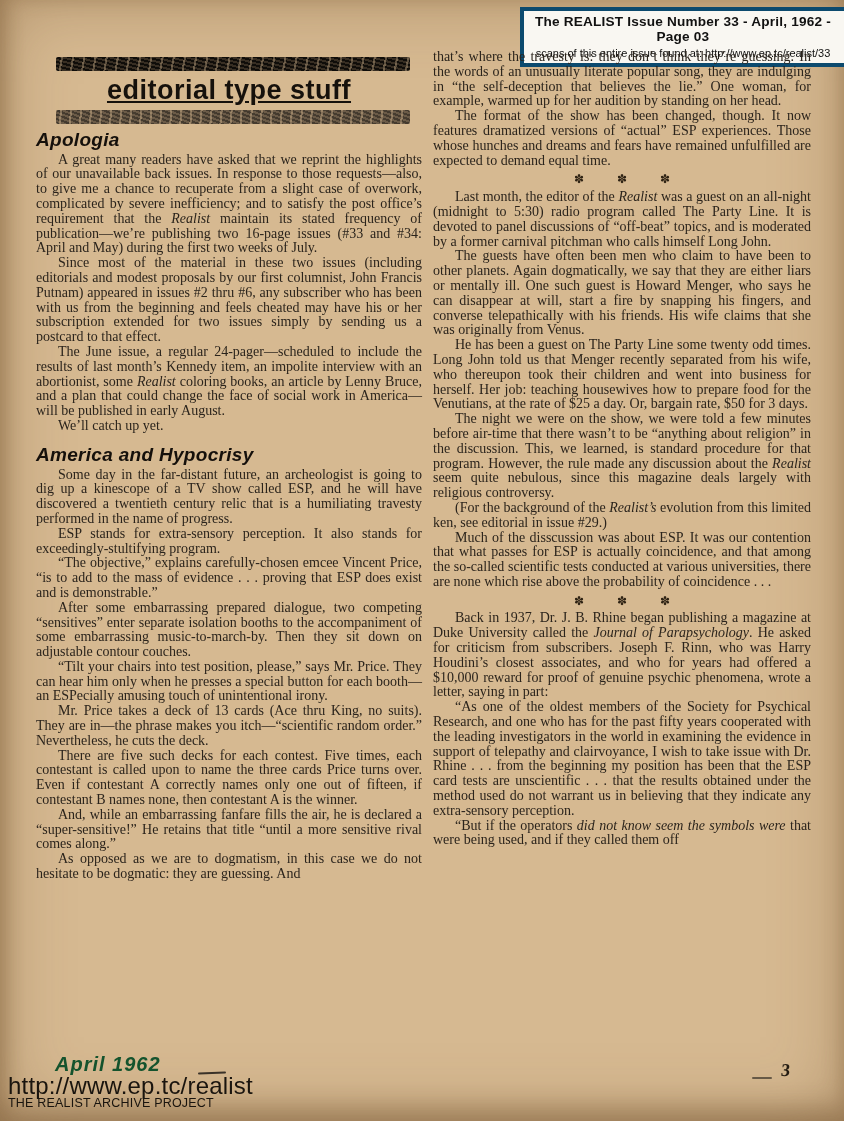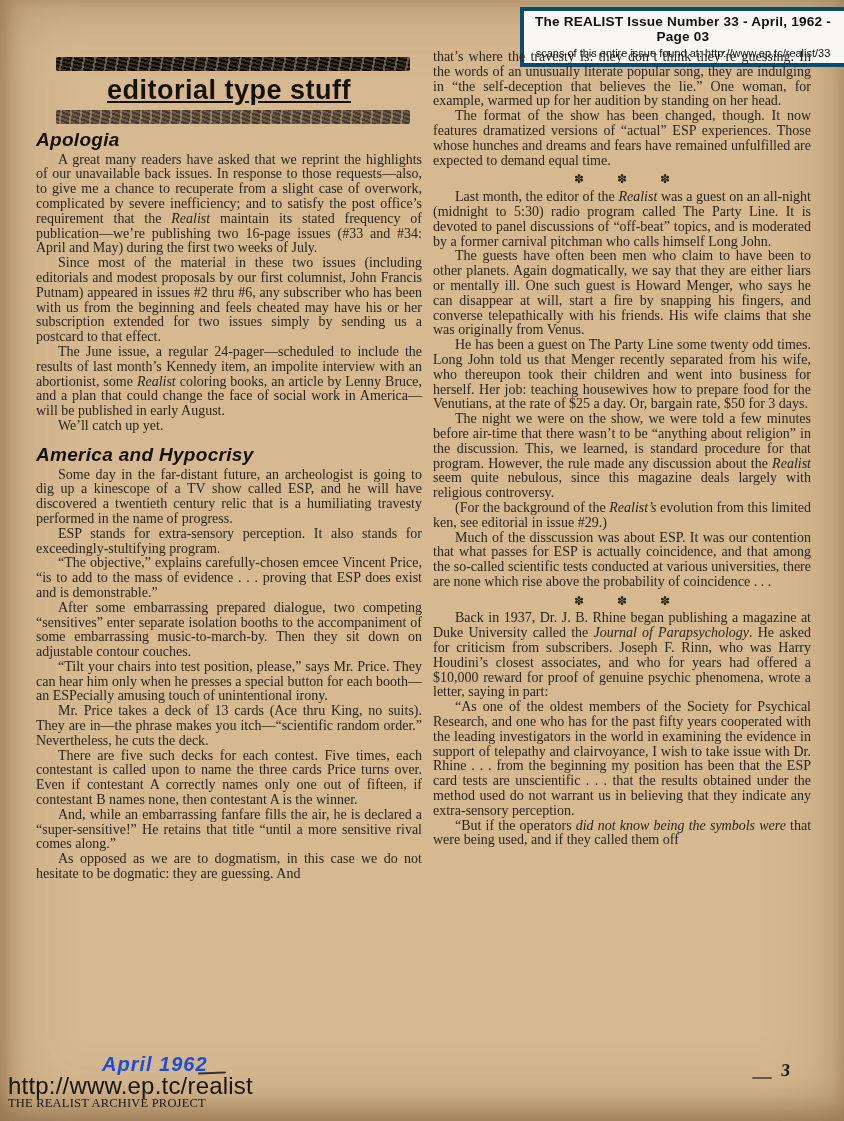--- a/index.html
+++ b/index.html
@@ -52,38 +52,38 @@
   p.body { margin:0; text-indent:22px; }
   .separator {
     text-align:center; text-indent:0; margin:4px 0 3px 0;
     font-size:12px; word-spacing:30px; color:#2e2213; letter-spacing:0;
   }
   i { font-style:italic; }
 
   .date-line {
     position:absolute; left:55px; top:1053px;
     font-family:"Liberation Sans","DejaVu Sans",sans-serif;
-    font-weight:bold; font-style:italic; font-size:20px; letter-spacing:1px; color:#1d4ed8;margin-left:47px;
+    font-weight:bold; font-style:italic; font-size:20px; letter-spacing:1px; color:#14532d;
   }
   .page-number {
     position:absolute; left:781px; top:1060px;
     font-weight:bold; font-size:18px; color:#241c12; transform:skewX(-6deg);
   }
   .pen-mark { position:absolute; background:#3a3228; border-radius:2px; }
   .pen-mark.m1 { left:198px; top:1072px; width:28px; height:2px; transform:rotate(-2deg); }
   .pen-mark.m2 { left:752px; top:1077px; width:20px; height:2px; opacity:.7; }
 
   .archive-url {
     position:absolute; left:8px; top:1072px;
     font-family:"Liberation Sans","DejaVu Sans",sans-serif;
     font-size:24px; color:#19140e; letter-spacing:.2px;
   }
   .archive-project {
     position:absolute; left:8px; top:1096px;
-    font-family:Liberation Serif, serif;
+    font-family:Liberation Sans, sans-serif;
     font-size:12.5px; color:#19140e; letter-spacing:.2px;
   }
 </style>
 </head>
 <body>
 
 <div class="page">
 
   <div class="scan-box">
     <div class="l1">The REALIST Issue Number 33 - April, 1962 - Page 03</div>
@@ -123,21 +123,21 @@
     <p class="body">The guests have often been men who claim to have been to other planets. Again dogmatically, we say that they are either liars or mentally ill. One such guest is Howard Menger, who says he can disappear at will, start a fire by snapping his fingers, and converse telepathically with his friends. His wife claims that she was originally from Venus.</p>
     <p class="body">He has been a guest on The Party Line some twenty odd times. Long John told us that Menger recently separated from his wife, who thereupon took their children and went into business for herself. Her job: teaching housewives how to prepare food for the Venutians, at the rate of $25 a day. Or, bargain rate, $50 for 3 days.</p>
     <p class="body">The night we were on the show, we were told a few minutes before air-time that there wasn’t to be “anything about religion” in the discussion. This, we learned, is standard procedure for that program. However, the rule made any discussion about the <i>Realist</i> seem quite nebulous, since this magazine deals largely with religious controversy.</p>
     <p class="body">(For the background of the <i>Realist’s</i> evolution from this limited ken, see editorial in issue #29.)</p>
     <p class="body">Much of the disscussion was about ESP. It was our contention that what passes for ESP is actually coincidence, and that among the so-called scientific tests conducted at various universities, there are none which rise above the probability of coincidence . . .</p>
 
     <div class="separator">✽ ✽ ✽</div>
 
     <p class="body">Back in 1937, Dr. J. B. Rhine began publishing a magazine at Duke University called the <i>Journal of Parapsychology</i>. He asked for criticism from subscribers. Joseph F. Rinn, who was Harry Houdini’s closest associates, and who for years had offered a $10,000 reward for proof of genuine psychic phenomena, wrote a letter, saying in part:</p>
     <p class="body">“As one of the oldest members of the Society for Psychical Research, and one who has for the past fifty years cooperated with the leading investigators in the world in examining the evidence in support of telepathy and clairvoyance, I wish to take issue with Dr. Rhine . . . from the beginning my position has been that the ESP card tests are unscientific . . . that the results obtained under the method used do not warrant us in believing that they indicate any extra-sensory perception.</p>
-    <p class="body">“But if the operators <i>did not know being the symbols were</i> that were being used, and if they called them off</p>
+    <p class="body">“But if the operators <i>did not know seem the symbols were</i> that were being used, and if they called them off</p>
   </div>
 
   <div class="date-line">April 1962</div>
   <div class="pen-mark m1"></div>
   <div class="pen-mark m2"></div>
   <div class="page-number">3</div>
 
   <div class="archive-url">http://www.ep.tc/realist</div>
   <div class="archive-project">THE REALIST ARCHIVE PROJECT</div>
 </div>

